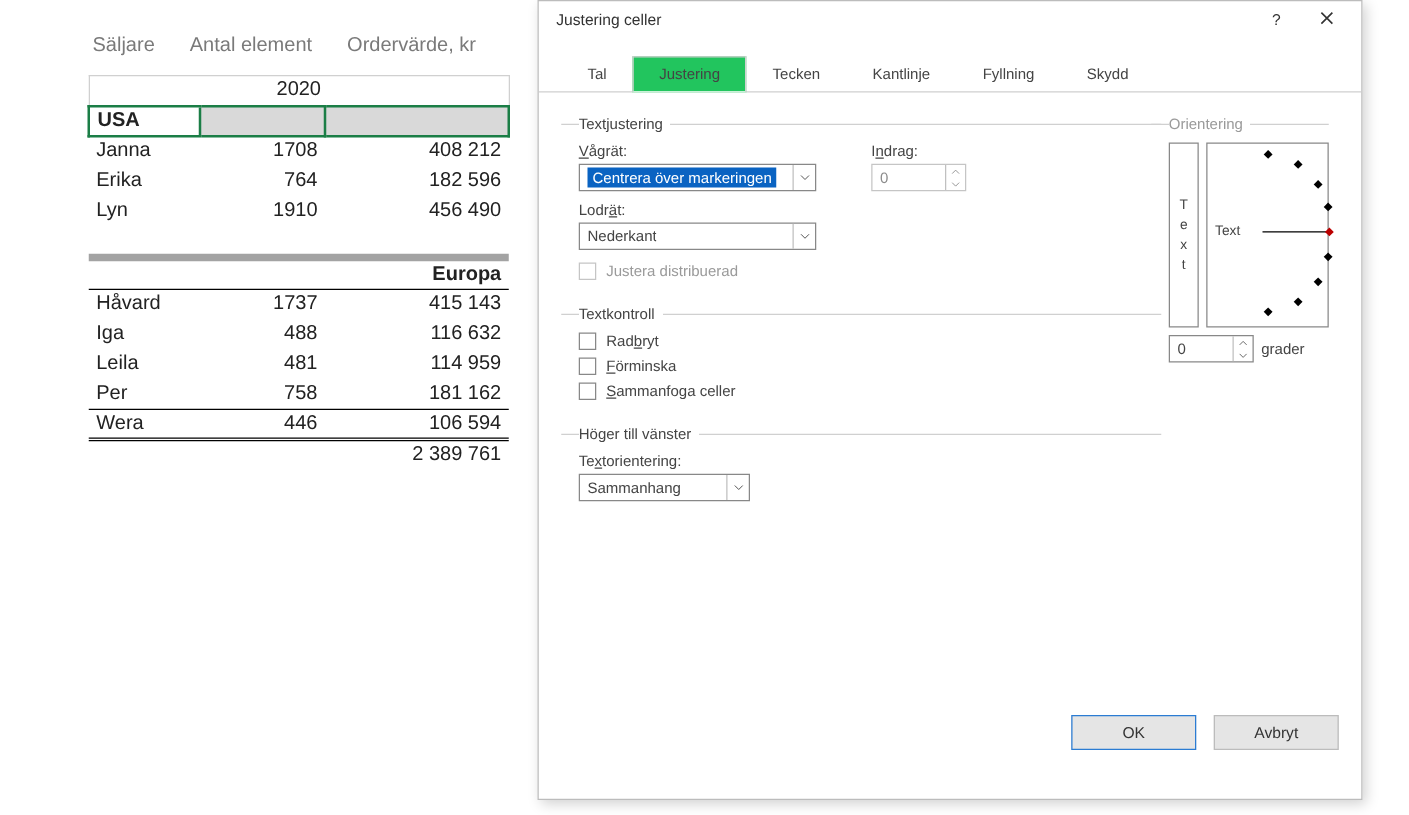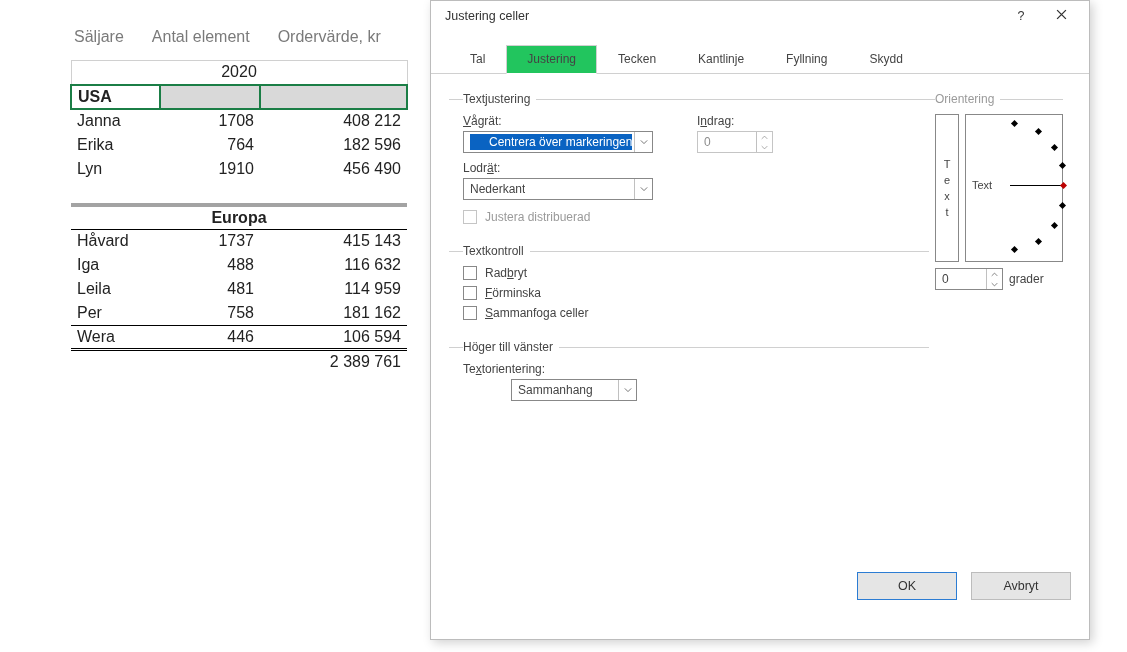--- a/index.html
+++ b/index.html
@@ -10,21 +10,21 @@
   .sheet .headers { display: flex; gap: 28px; color: #7a7a7a; font-size: 16px; padding: 0 4px 14px 4px; }
   .sheet table { border-collapse: collapse; width: 338px; }
   .sheet td { padding: 2px 6px; font-size: 16px; color: #222; height: 24px; }
   .year-row td { text-align: center; border: 1px solid #d0d0d0; border-bottom: none; }
   .usa-row td { font-weight: bold; background: #d9d9d9; }
   .usa-row td.first { background: #fff; font-weight: bold;}
   .active-row td { border: 2px solid #1b7e46; }
   .active-row td:first-child { border-right: none;}
   .active-row td:last-child { border-left: none;}
   .num { text-align: right; }
-  .region-row td { text-align: center; font-weight: bold; border-top: 4px solid #a3a3a3; border-bottom: 1px solid #000;}
+  .region-row td { text-align: right; font-weight: bold; border-top: 6px solid #a3a3a3; border-bottom: 1px solid #000;}
   .total-row td { border-top: 1px solid #000; }
   .total-row td.dbl { border-bottom: 3px double #000; }
 
   
   .dialog { position: absolute; left: 430px; top: 0; width: 660px; height: 640px; background: #fff; border: 1px solid #bcbcbc; box-shadow: 3px 3px 10px rgba(0,0,0,.18); }
   .titlebar { display: flex; align-items: center; padding: 0 8px; height: 30px; font-size: 12.5px; color: #333; }
   .titlebar .t { flex: 1; padding-left: 6px; }
   .titlebar .btn { width: 40px; height: 28px; display: flex; align-items: center; justify-content: center; color: #333; }
   .titlebar .btn svg { width: 11px; height: 11px; }
 
@@ -38,23 +38,23 @@
   legend { padding: 0 6px 0 0; color: #444; font-size: 12px; }
   fieldset.orient legend { color: #9a9a9a; }
 
   .row { display: flex; align-items: center; margin-bottom: 6px; }
   .lbl { margin-bottom: 3px; }
   .u { text-decoration: underline; }
 
   .select { position: relative; width: 190px; height: 22px; border: 1px solid #888; display: flex; align-items: center; padding: 0 20px 0 6px; font-size: 12px; background: #fff; }
   .select .val { white-space: nowrap; overflow: hidden; }
   .select.sel { background: #fff; }
-  .select.sel .val { background: #0a63c2; color: #fff; padding: 1px 19px; }
+  .select.sel .val { background: #0a63c2; color: #fff; padding: 1px 4px; }
   .select .arrow { position: absolute; right: 0; top: 0; width: 18px; height: 100%; border-left: 1px solid #c0c0c0; display: flex; align-items: center; justify-content: center; }
-  .select.small { width: 126px; margin-left: 48px; }
+  .select.small { width: 137px; }
   .select .arrow svg { width: 8px; height: 8px; }
 
   .spin { width: 76px; height: 22px; border: 1px solid #888; position: relative; display: flex; align-items: center; padding-left: 6px; }
   .spin .arrows { position: absolute; right: 0; top: 0; width: 16px; height: 100%; border-left: 1px solid #c0c0c0; display: flex; flex-direction: column; }
   .spin .a { flex: 1; display: flex; align-items: center; justify-content: center; }
   .spin .a svg { width: 7px; height: 5px; }
   .spin.disabled { color: #8c8c8c; border-color: #c5c5c5; background: #fff; }
   .spin.smaller { width: 68px; }
 
   .check { width: 14px; height: 14px; border: 1px solid #888; margin-right: 8px; flex: none; }

